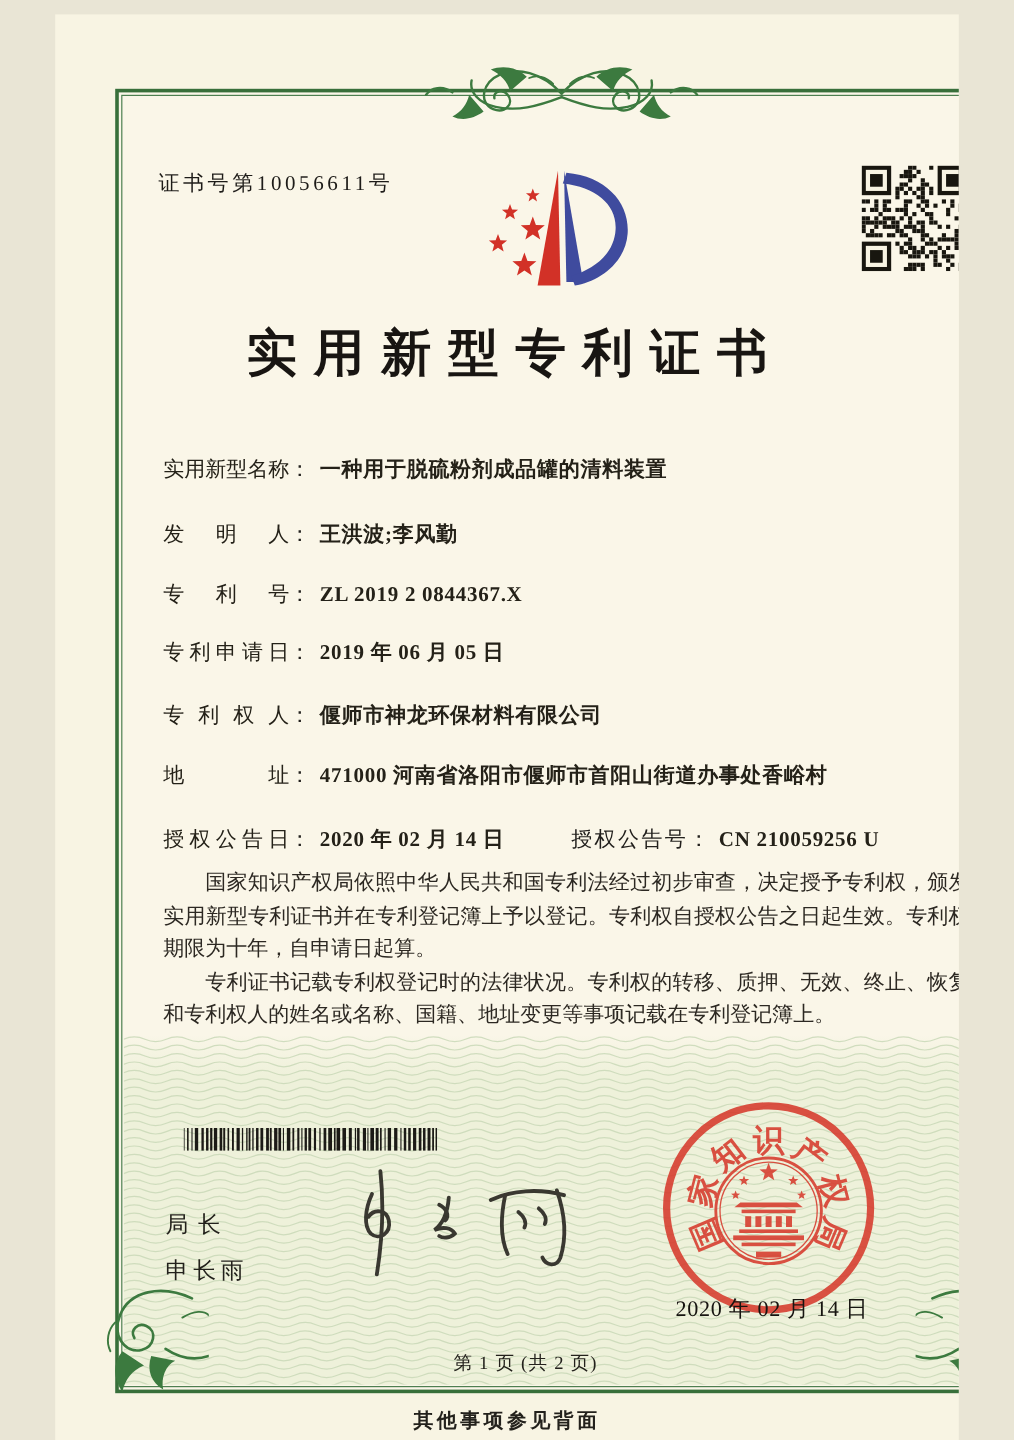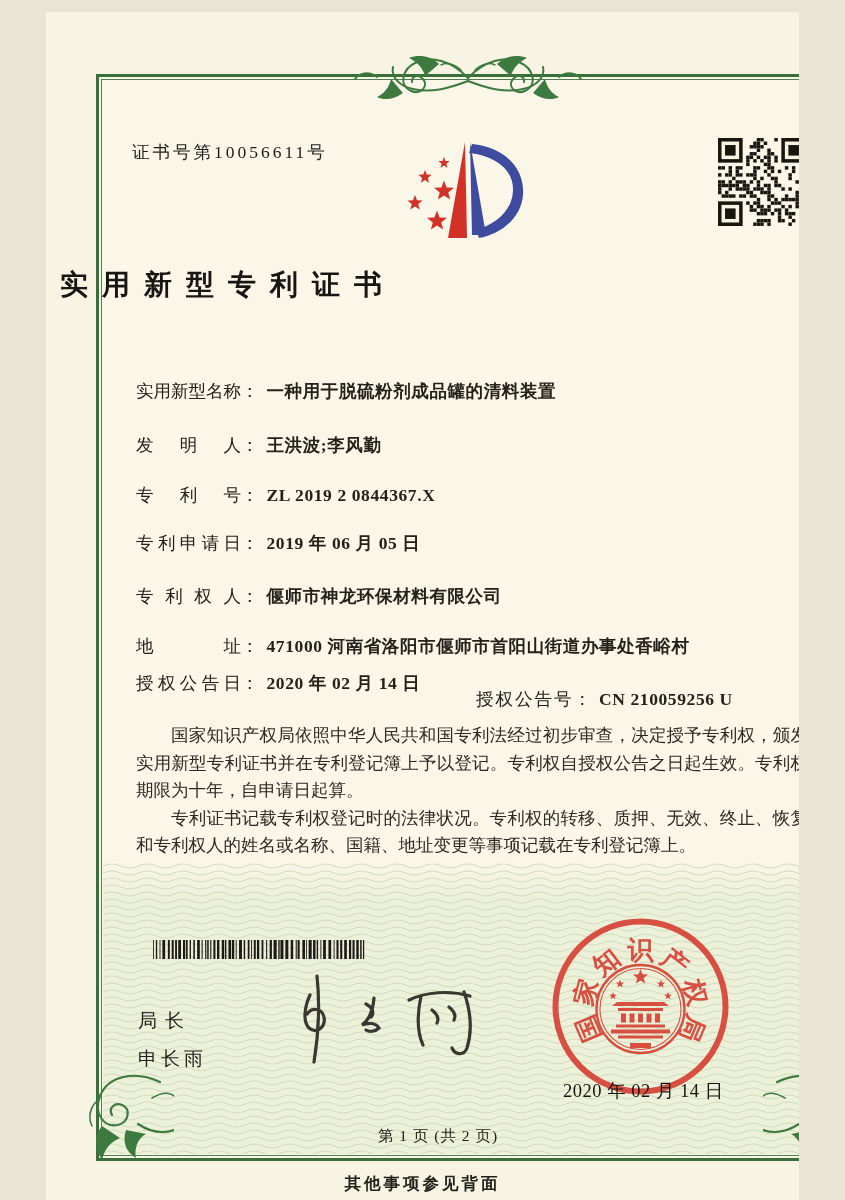--- a/index.html
+++ b/index.html
@@ -9,21 +9,21 @@
   .frame{position:absolute;left:50px;top:62px;width:737px;height:1081px;
          border:3px solid #386f3a;background:#faf6e8;}
   .frame-inner{position:absolute;inset:2px;border:1px solid #4d7f50;}
   
   .band{position:absolute;left:4px;right:4px;bottom:4px;height:292px;overflow:hidden;
         background:linear-gradient(180deg, rgba(238,241,218,0) 0%, #eef1da 12%);}
   .band svg{position:absolute;inset:0;width:100%;height:100%;}
   .cert-no{position:absolute;left:86px;top:128px;font-size:17.5px;letter-spacing:3px;color:#1d1b18;}
   .logo{position:absolute;left:340px;top:122px;width:150px;height:125px;}
   .qr{position:absolute;left:672px;top:126px;width:88px;height:88px;}
-  .title{position:absolute;left:0;right:0;top:254px;font-size:28px;
+  .title{position:absolute;left:0;right:0;top:254px;text-align:center;font-size:42px;
          font-weight:bold;letter-spacing:14px;text-indent:14px;color:#181512;}
   .field{position:absolute;left:90px;font-size:17.5px;line-height:22px;white-space:nowrap;}
   .flabel{display:inline-block;width:105px;text-align:justify;text-align-last:justify;
           vertical-align:top;color:#242118;}
   .fcolon{display:inline-block;vertical-align:top;}
   .fvalue{margin-left:8px;letter-spacing:0.6px;color:#242118;font-weight:bold;}
   .grant{position:absolute;left:430px;top:676px;font-size:17.5px;line-height:22px;white-space:nowrap;}
   .glabel{letter-spacing:2px;}
   .paras{position:absolute;left:90px;top:710px;width:672px;font-size:17.5px;line-height:27.5px;
          text-align:justify;color:#2c2822;}
@@ -350,21 +350,21 @@
   </div>
   <div class="field" style="top:520px">
     <span class="flabel">专利申请日</span><span class="fcolon">：</span><span class="fvalue">2019 年 06 月 05 日</span>
   </div>
   <div class="field" style="top:573px">
     <span class="flabel">专利权人</span><span class="fcolon">：</span><span class="fvalue">偃师市神龙环保材料有限公司</span>
   </div>
   <div class="field" style="top:623px">
     <span class="flabel">地址</span><span class="fcolon">：</span><span class="fvalue">471000  河南省洛阳市偃师市首阳山街道办事处香峪村</span>
   </div>
-  <div class="field" style="top:660px">
+  <div class="field" style="top:676px">
     <span class="flabel">授权公告日</span><span class="fcolon">：</span><span class="fvalue">2020 年 02 月 14 日</span>
   </div>
   <div class="grant">
     <span class="glabel">授权公告号</span><span class="fcolon">：</span><span class="fvalue">CN 210059256 U</span>
   </div>
 
   <div class="paras">
     <p>国家知识产权局依照中华人民共和国专利法经过初步审查，决定授予专利权，颁发实用新型专利证书并在专利登记簿上予以登记。专利权自授权公告之日起生效。专利权期限为十年，自申请日起算。</p>
     <p>专利证书记载专利权登记时的法律状况。专利权的转移、质押、无效、终止、恢复和专利权人的姓名或名称、国籍、地址变更等事项记载在专利登记簿上。</p>
   </div>

